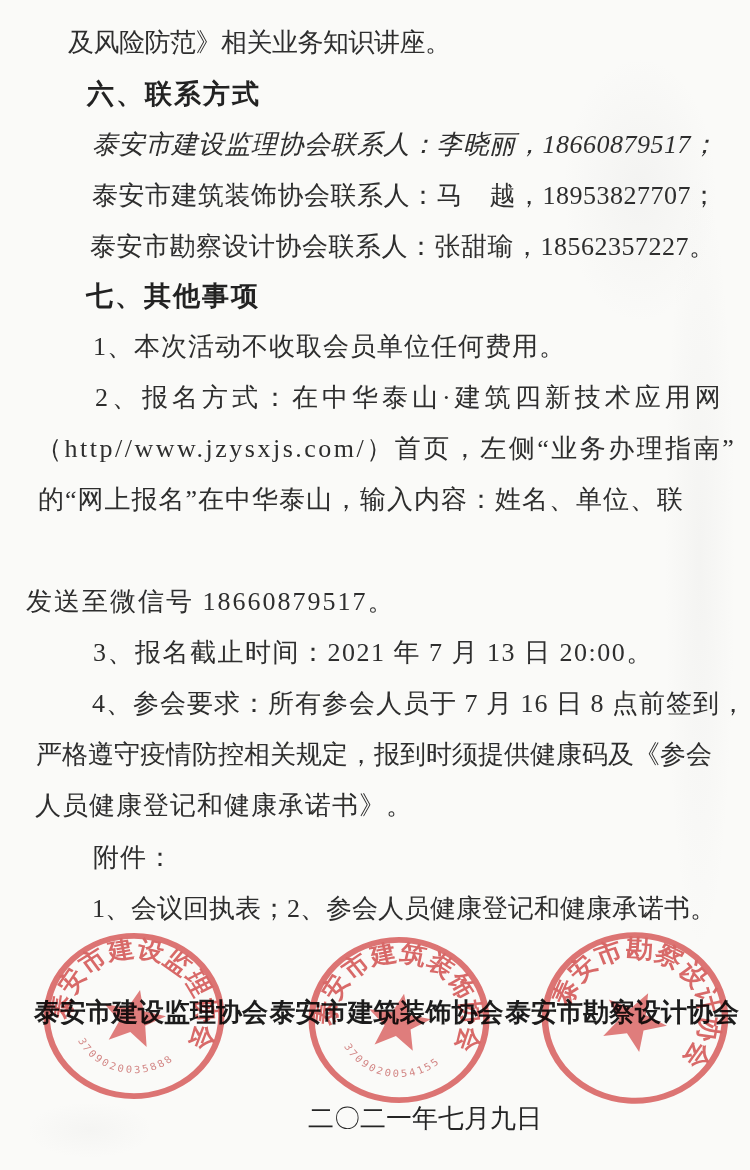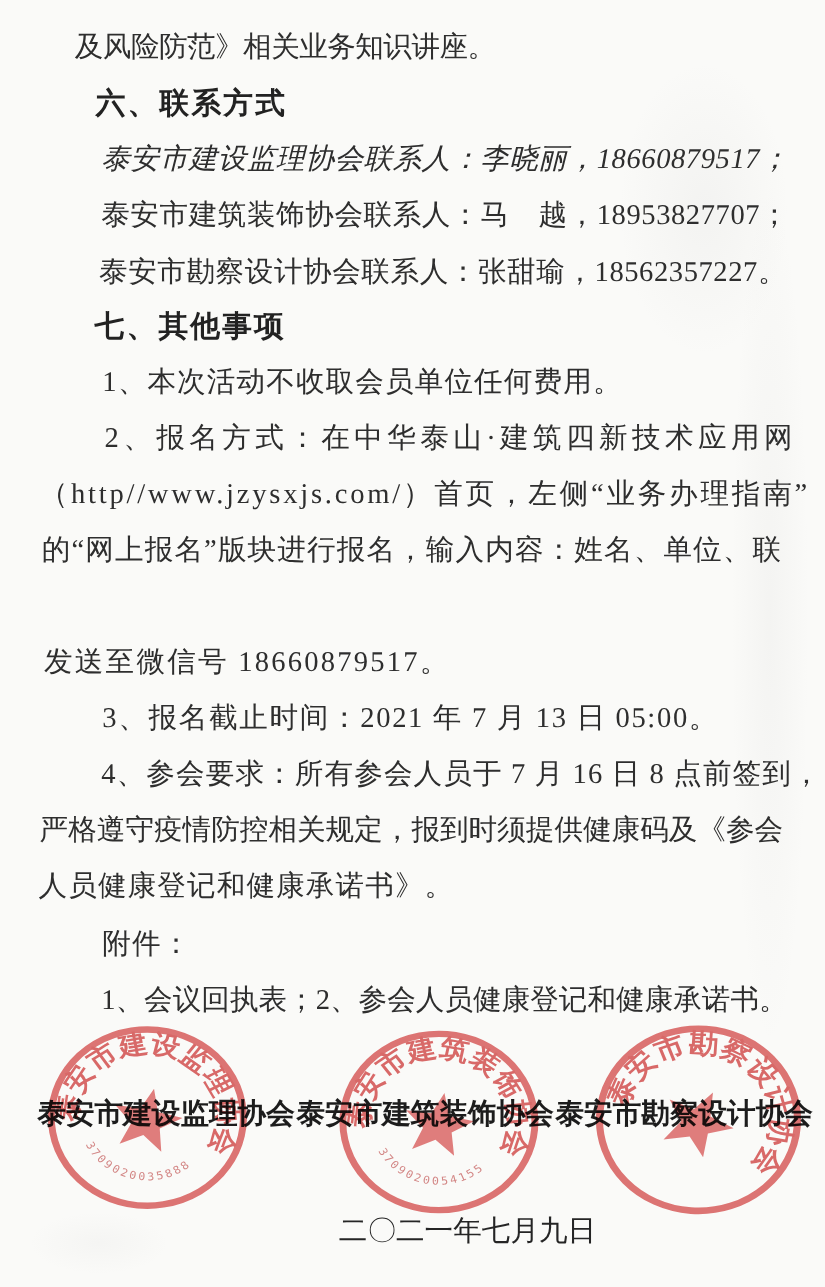--- a/index.html
+++ b/index.html
@@ -17,21 +17,21 @@
   .ln2 {top:78px; left:87px;}
   .ln3 {top:129px; left:92px; letter-spacing:.5px;font-style:italic;}
   .ln4 {top:180px; left:92px; letter-spacing:.5px;}
   .ln5 {top:231px; left:90px; letter-spacing:.5px;}
   .ln6 {top:280px; left:86px;}
   .ln7 {top:331px; left:93px;text-align:right;}
   .ln8 {top:382px; left:95px; letter-spacing:4px;}
   .ln9 {top:433px; left:36px; letter-spacing:2.5px;}
   .ln10{top:484px; left:38px; letter-spacing:1px;}
   .ln11{top:535px; left:35px; letter-spacing:1px;}
-  .ln12{top:586px; left:40px; letter-spacing:2px;}
+  .ln12{top:586px; left:26px; letter-spacing:2px;}
   .ln13{top:637px; left:93px; letter-spacing:1.5px;}
   .ln14{top:688px; left:92px; letter-spacing:1px;}
   .ln15{top:739px; left:36px; letter-spacing:0;}
   .ln16{top:790px; left:35px; letter-spacing:1px;}
   .ln17{top:842px; left:93px; letter-spacing:1px;}
   .ln18{top:893px; left:92px; letter-spacing:0;}
   .orgrow{position:absolute;top:995px;left:34px;width:705px;display:flex;justify-content:space-between;
           font-family:"Liberation Sans","DejaVu Sans",sans-serif;font-weight:bold;font-size:26px;color:#1c1c1c;z-index:2;}
   .daterow{position:absolute;top:1101px;left:308px;font-size:26px;letter-spacing:0;color:#252525;z-index:2;}
   .seal{position:absolute;mix-blend-mode:multiply;opacity:.82;z-index:3;}
@@ -51,23 +51,23 @@
 
   <div class="ln ln1">及风险防范》相关业务知识讲座。</div>
   <div class="ln bold ln2">六、联系方式</div>
   <div class="ln ln3">泰安市建设监理协会联系人：李晓丽，18660879517；</div>
   <div class="ln ln4">泰安市建筑装饰协会联系人：马　越，18953827707；</div>
   <div class="ln ln5">泰安市勘察设计协会联系人：张甜瑜，18562357227。</div>
   <div class="ln bold ln6">七、其他事项</div>
   <div class="ln ln7">1、本次活动不收取会员单位任何费用。</div>
   <div class="ln ln8">2、报名方式：在中华泰山·建筑四新技术应用网</div>
   <div class="ln ln9">（http//www.jzysxjs.com/）首页，左侧“业务办理指南”</div>
-  <div class="ln ln10">的“网上报名”版块进行报名，输入内容：姓名、单位、联</div>
+  <div class="ln ln10">的“网上报名”在中华泰山，输入内容：姓名、单位、联</div>
   <div class="ln ln12">发送至微信号 18660879517。</div>
-  <div class="ln ln13">3、报名截止时间：2021 年 7 月 13 日 05:00。</div>
+  <div class="ln ln13">3、报名截止时间：2021 年 7 月 13 日 20:00。</div>
   <div class="ln ln14">4、参会要求：所有参会人员于 7 月 16 日 8 点前签到，</div>
   <div class="ln ln15">严格遵守疫情防控相关规定，报到时须提供健康码及《参会</div>
   <div class="ln ln16">人员健康登记和健康承诺书》。</div>
   <div class="ln ln17">附件：</div>
   <div class="ln ln18">1、会议回执表；2、参会人员健康登记和健康承诺书。</div>
 
   <div class="orgrow">
     <span>泰安市建设监理协会</span>
     <span>泰安市建筑装饰协会</span>
     <span>泰安市勘察设计协会</span>

